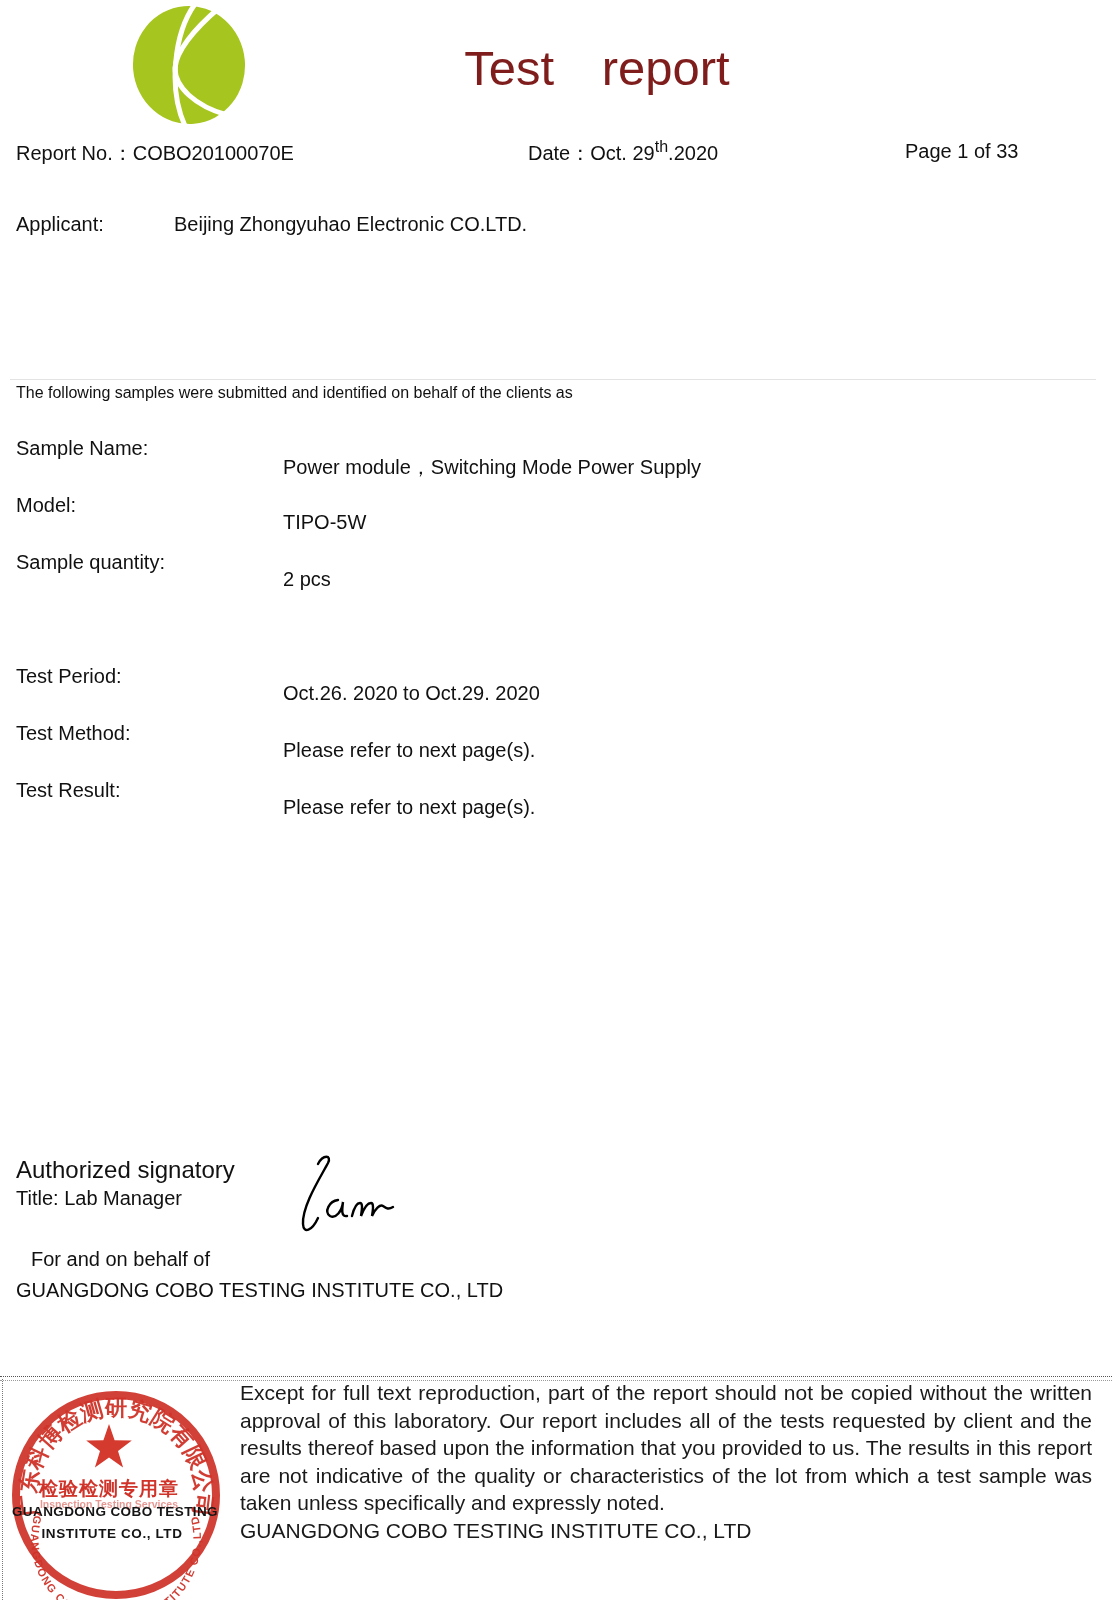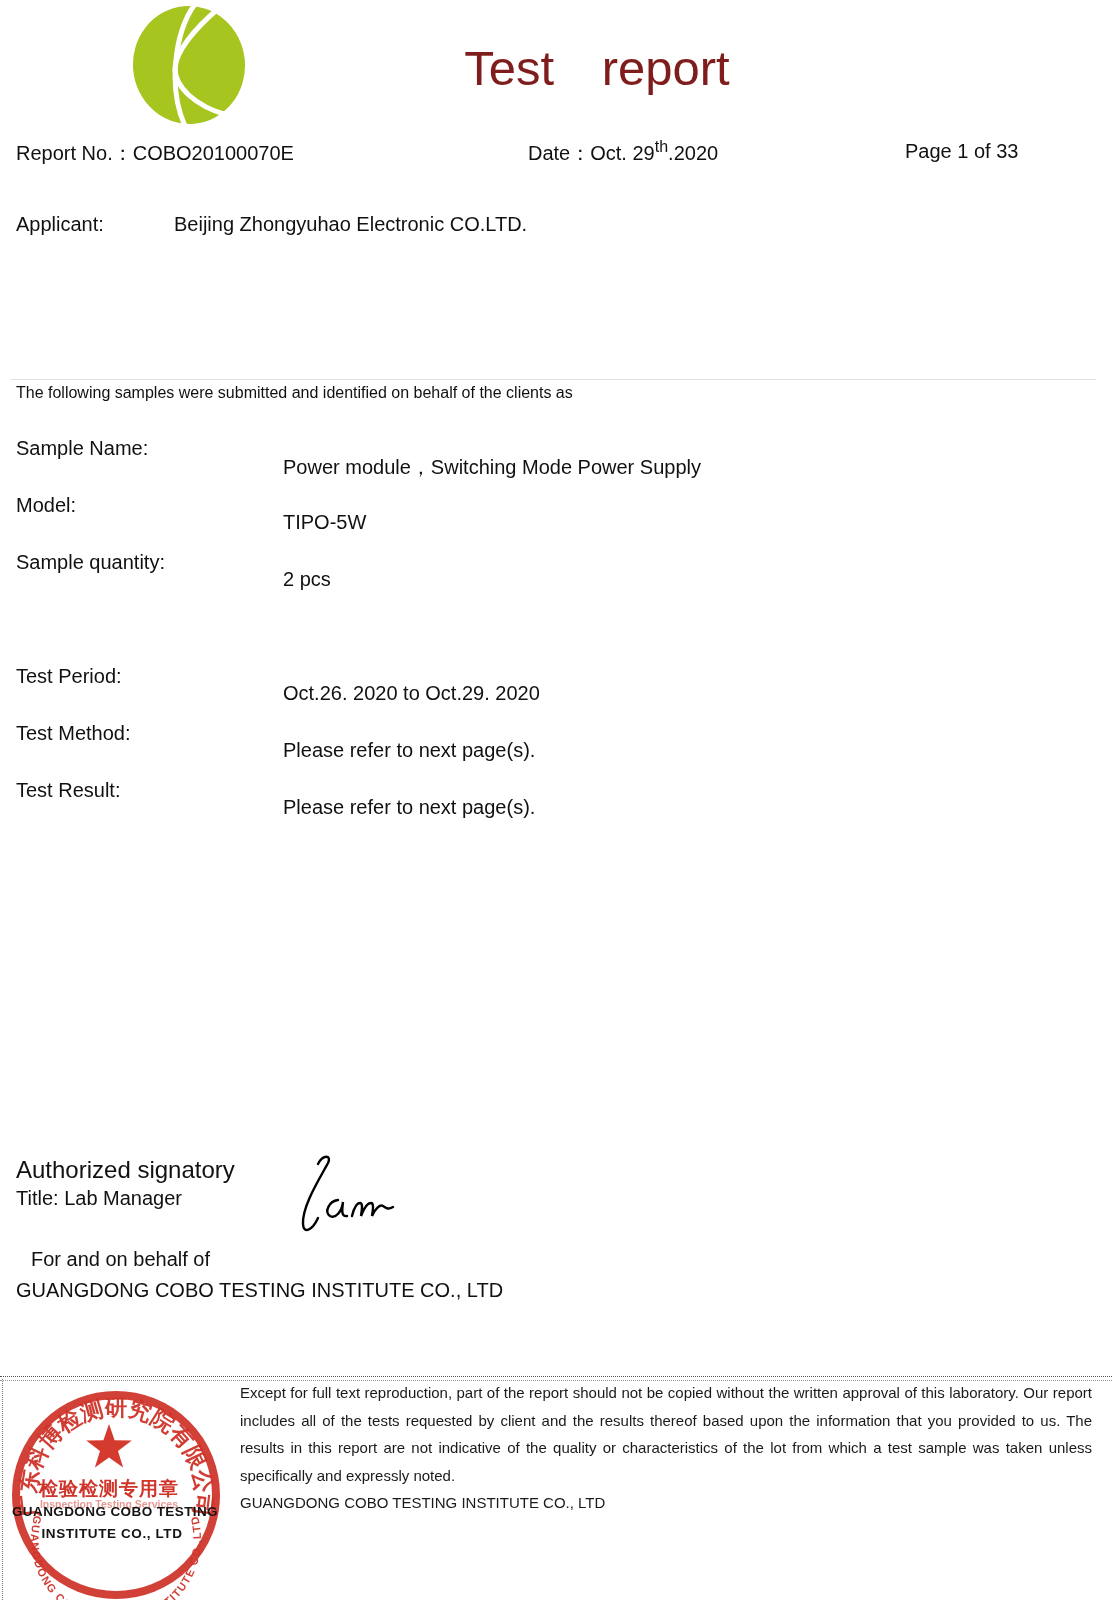--- a/index.html
+++ b/index.html
@@ -54,21 +54,21 @@
   .sig-line1{left:16px;top:1156px;font-size:24px;}
   .sig-line2{left:16px;top:1187px;font-size:20px;}
   .signature-svg{left:276px;top:1150px;width:130px;height:105px;}
   .behalf-line1{left:16px;top:1248px;font-size:20px;margin-left:15px;}
   .behalf-line2{left:16px;top:1279px;font-size:20px;}
 
   
   .footer-rule{left:0;right:0;top:1376px;height:3px;border-top:1px dotted #555;border-bottom:1px dotted #9a9a9a;}
   .footer-left-rule{left:2px;top:1379px;bottom:0;width:0;border-left:1px dotted #777;}
   .stamp{left:8px;top:1387px;width:216px;height:216px;}
-  .footer-col{left:240px;top:1379px;width:852px;font-size:15px;line-height:27.5px;color:#1a1a1a;}
+  .footer-col{left:240px;top:1379px;width:852px;font-size:21px;line-height:27.5px;color:#1a1a1a;}
   .footer-col p{margin:0;}
   .disclaimer{text-align:justify;}
   .tel-row{white-space:nowrap;}
   .tel-cell{display:inline-block;width:248px;}
   .fax-cell{display:inline-block;width:290px;}
 </style>
 </head>
 <body>
 
 <div class="page">

